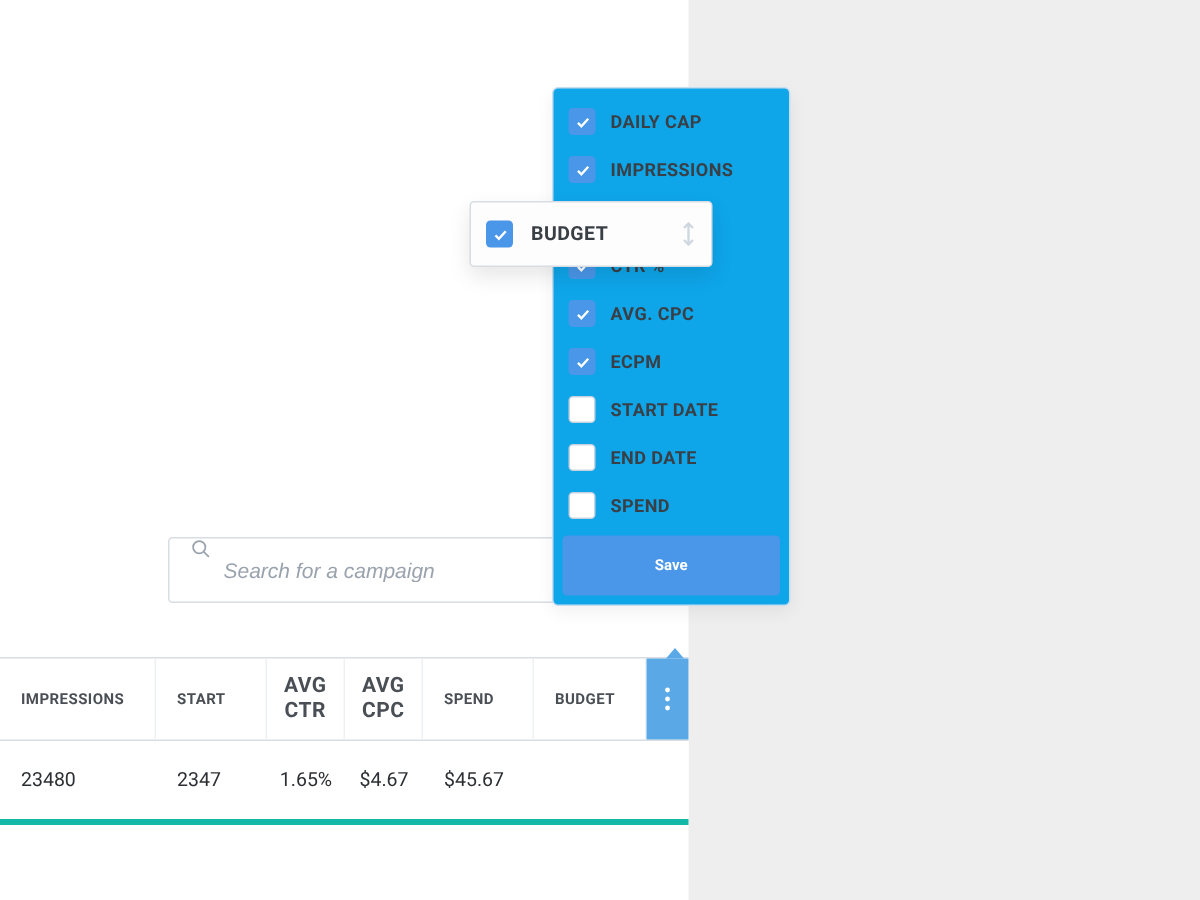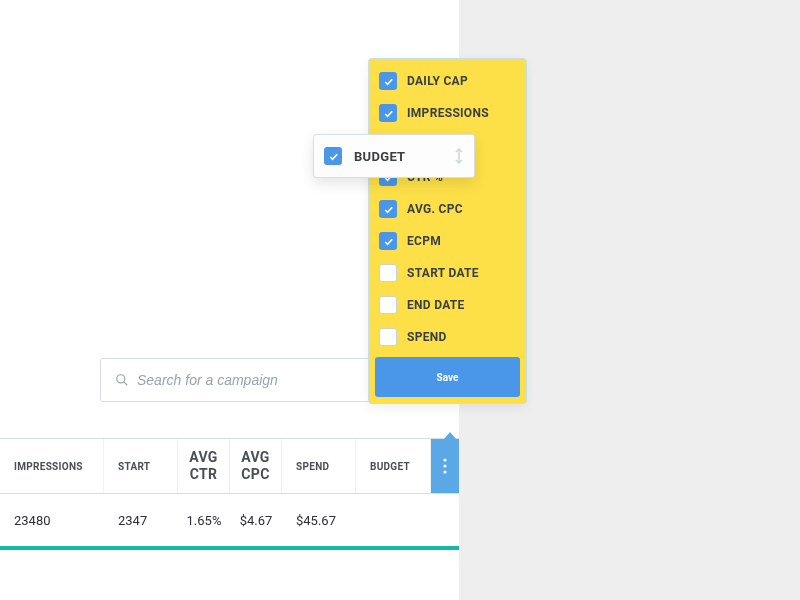--- a/index.html
+++ b/index.html
@@ -2,21 +2,21 @@
 <html><head>
 <meta charset="utf-8">
 <style>
   * { box-sizing: border-box; margin: 0; padding: 0; }
   html, body { width: 800px; height: 600px; overflow: hidden; font-family: -apple-system, BlinkMacSystemFont, "Segoe UI", Roboto, Helvetica, Arial, sans-serif; }
   body { background: #eeeeee; }
 
   .app { position: absolute; left: 0; top: 0; width: 459px; height: 600px; background: #ffffff; }
 
   
-  .search-wrap { position: absolute; left: 100px; top: 358px; width: 359px; height: 44px; border: 1px solid #d8dde3; border-radius: 3px; background: #fff; display: flex; align-items: center; padding: 0 14px; }
+  .search-wrap { position: absolute; left: 112px; top: 358px; width: 359px; height: 44px; border: 1px solid #d8dde3; border-radius: 3px; background: #fff; display: flex; padding: 0 14px; }
   .search-wrap svg { flex: 0 0 auto; margin-right: 8px; }
   .search-input { flex: 1; border: none; outline: none; font-size: 14px; font-style: italic; color: #9aa3ad; background: transparent; }
   .search-input::placeholder { color: #9aa3ad; font-style: italic; }
 
   
   .table { position: absolute; left: 0; top: 438px; width: 459px; }
   .thead { display: flex; height: 56px; border-top: 1px solid #d8dde3; border-bottom: 1px solid #d8dde3; background: #fff; }
   .th { display: flex; align-items: center; justify-content: flex-start; padding: 0 10px 0 14px; font-size: 10px; font-weight: 700; color: #4a4f55; letter-spacing: 0.3px; border-right: 1px solid #eef1f4; text-align: left; }
   .th.small { font-size: 14px; line-height: 1.2; }
   .th:last-of-type { border-right: none; }
@@ -28,21 +28,21 @@
   .w-ctr { width: 52px; justify-content:center; padding:0; text-align:center;}
   .w-cpc { width: 52px; justify-content:center; padding:0; text-align:center;}
   .w-spd { width: 74px; }
   .w-bud { width: 75px; }
 
   .budget-cell { position: relative; }
   .budget-box { border: 1px dashed #6fb4ea; border-radius: 2px; padding: 4px 6px; font-size: 12px; color: #2c2f33; background:#fff; }
   .edit-icon { position: absolute; top: 8px; right: 8px; }
 
   
-  .popover { position: absolute; left: 368px; top: 58px; width: 159px; background: #fde047; border: 1px solid #c7ddf0; border-radius: 4px; box-shadow: 0 4px 12px rgba(0,0,0,0.06); padding: 6px; }
+  .popover { position: absolute; left: 368px; top: 58px; width: 159px; background: #0ea5e9; border: 1px solid #c7ddf0; border-radius: 4px; box-shadow: 0 4px 12px rgba(0,0,0,0.06); padding: 6px; }
   .opt { display: flex; align-items: center; height: 32px; padding: 0 4px; font-size: 12px; font-weight: 700; color: #3a3f45; letter-spacing: 0.3px; }
   .chk { width: 18px; height: 18px; border-radius: 3px; margin-right: 10px; display: flex; align-items: center; justify-content: center; flex-shrink: 0; }
   .chk.on { background: #4a96e8; }
   .chk.off { background: #fff; border: 1.5px solid #c7d3df; }
   .chk svg { display: block; }
   .opt-slot { height: 32px; }
   .save-btn { display: flex; align-items: center; justify-content: center; height: 40px; background: #4a96e8; color: #fff; font-size: 10px; font-weight: 700; border-radius: 3px; cursor: pointer; margin-top: 4px; }
 
   .caret { position: absolute; left: 444px; top: 432px; width: 0; height: 0; border-left: 6px solid transparent; border-right: 6px solid transparent; border-bottom: 7px solid #5aa9e6; }
 

